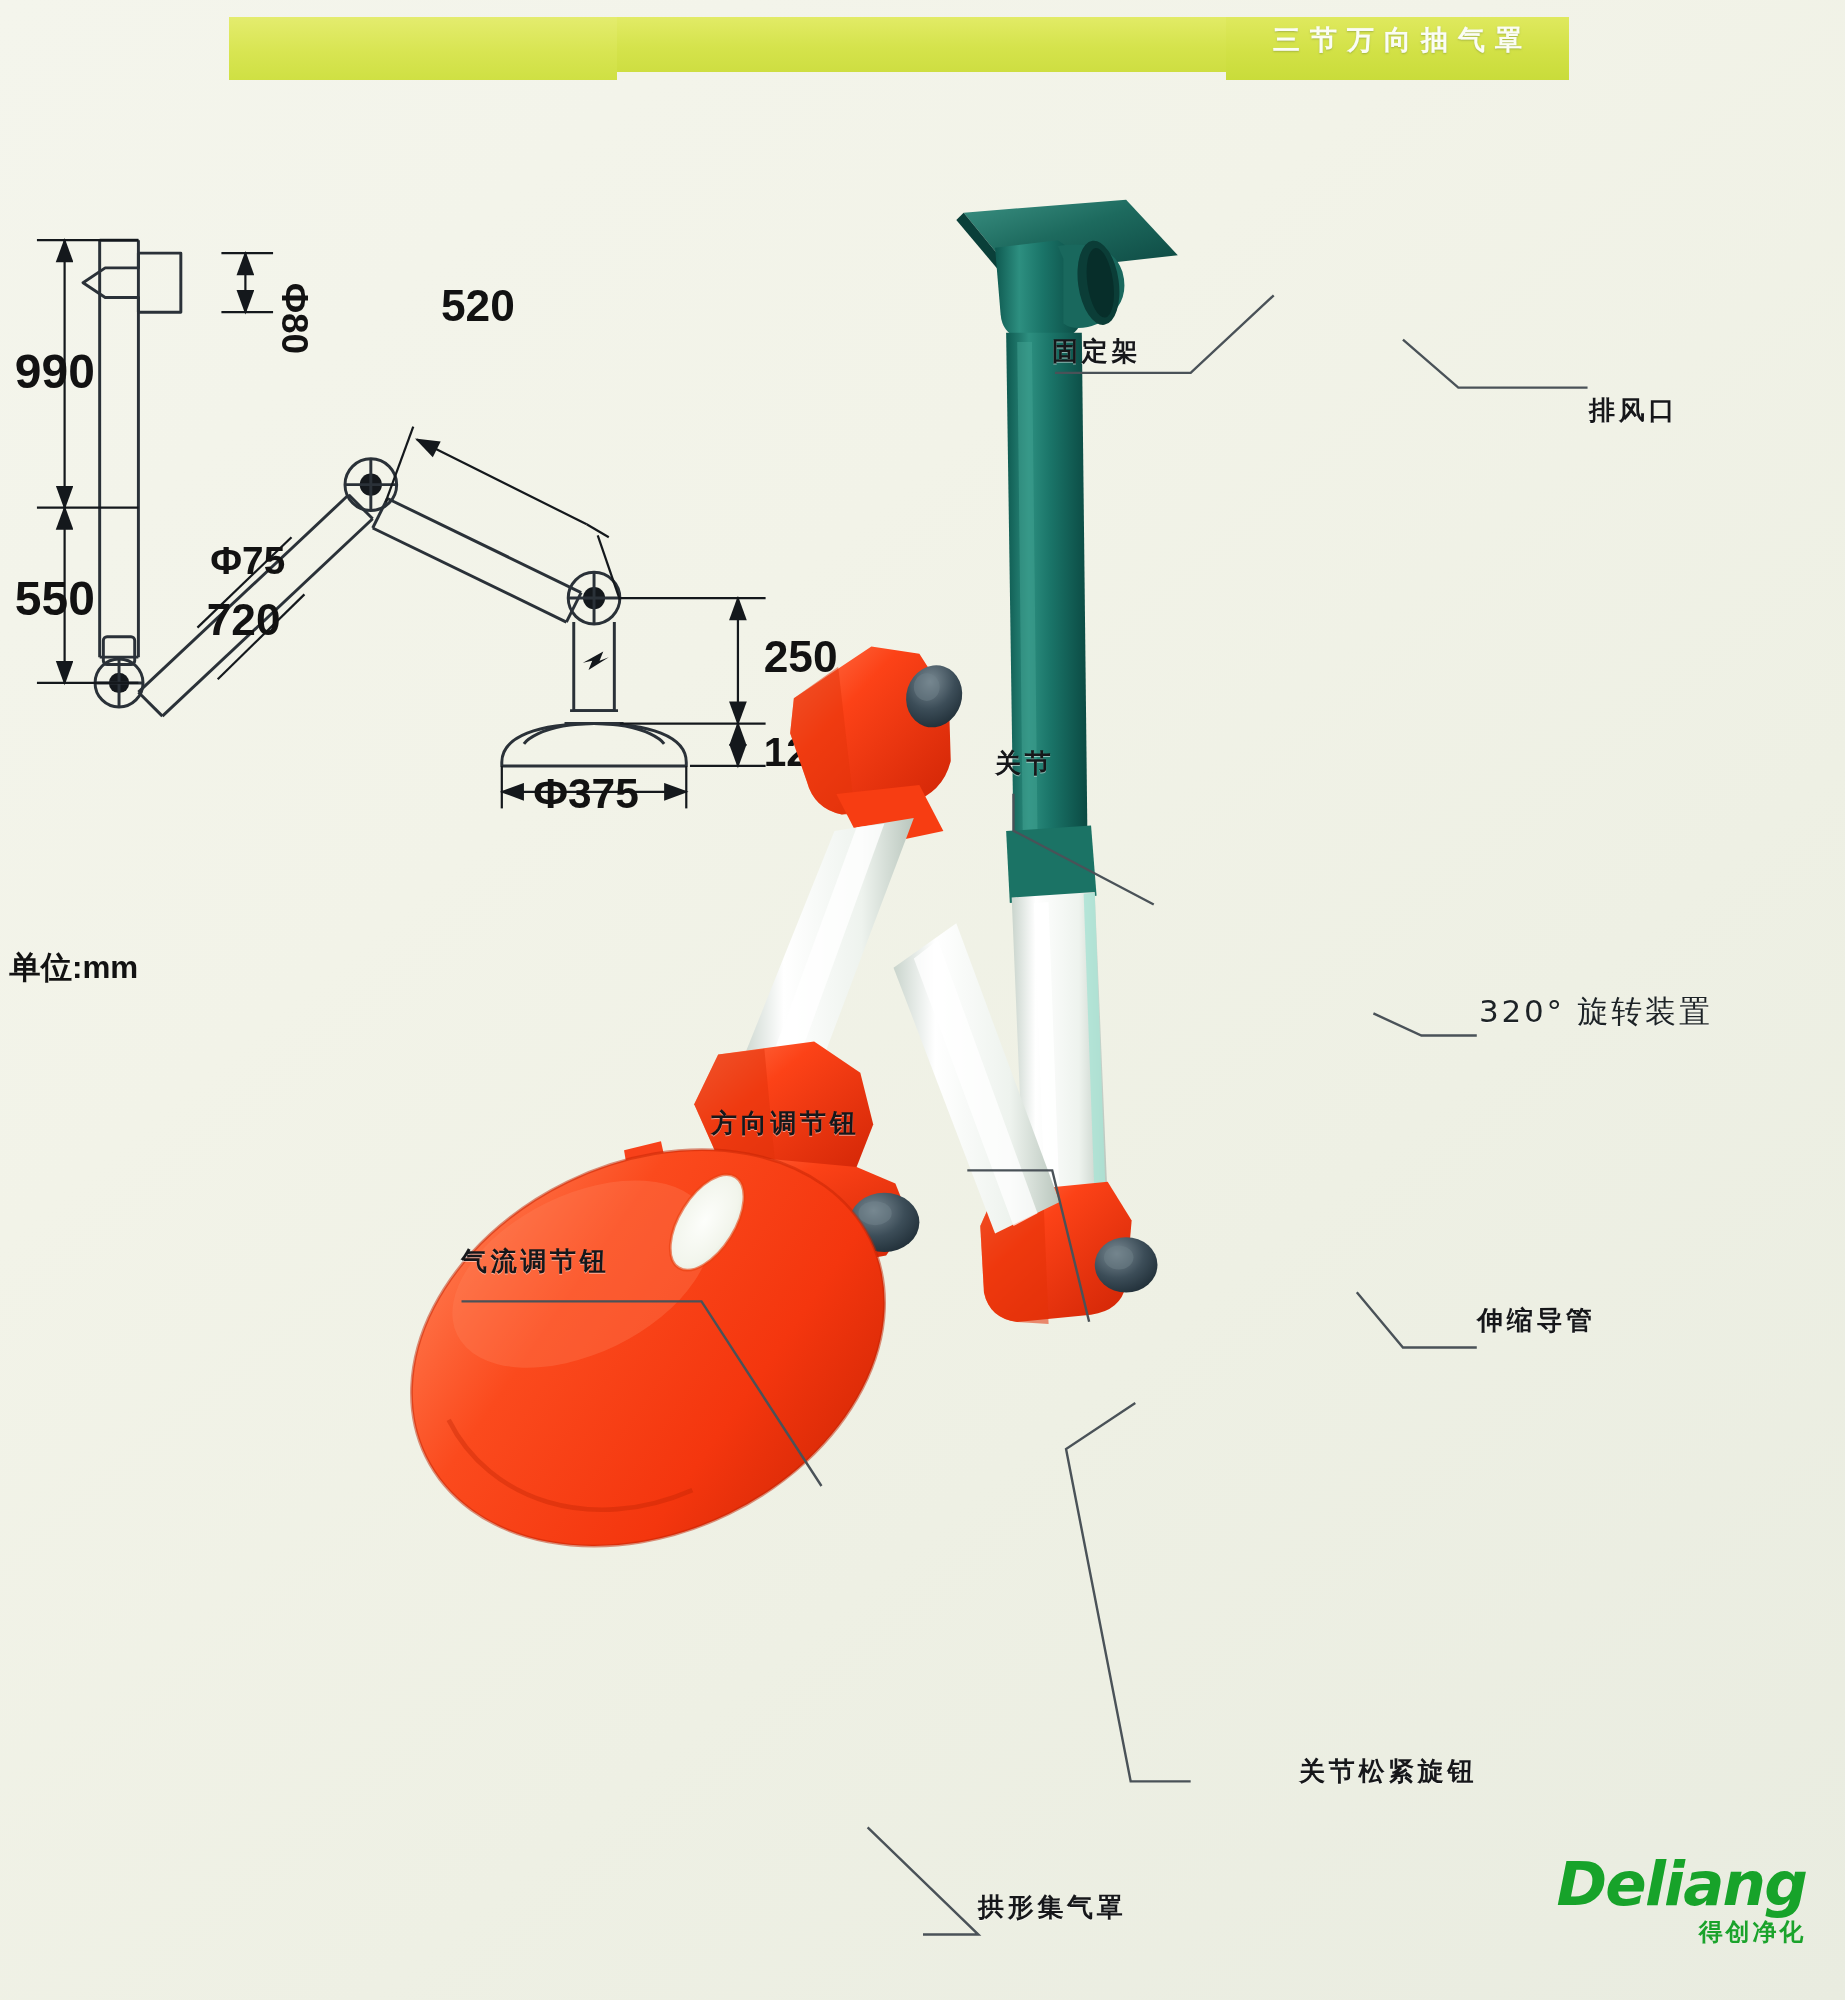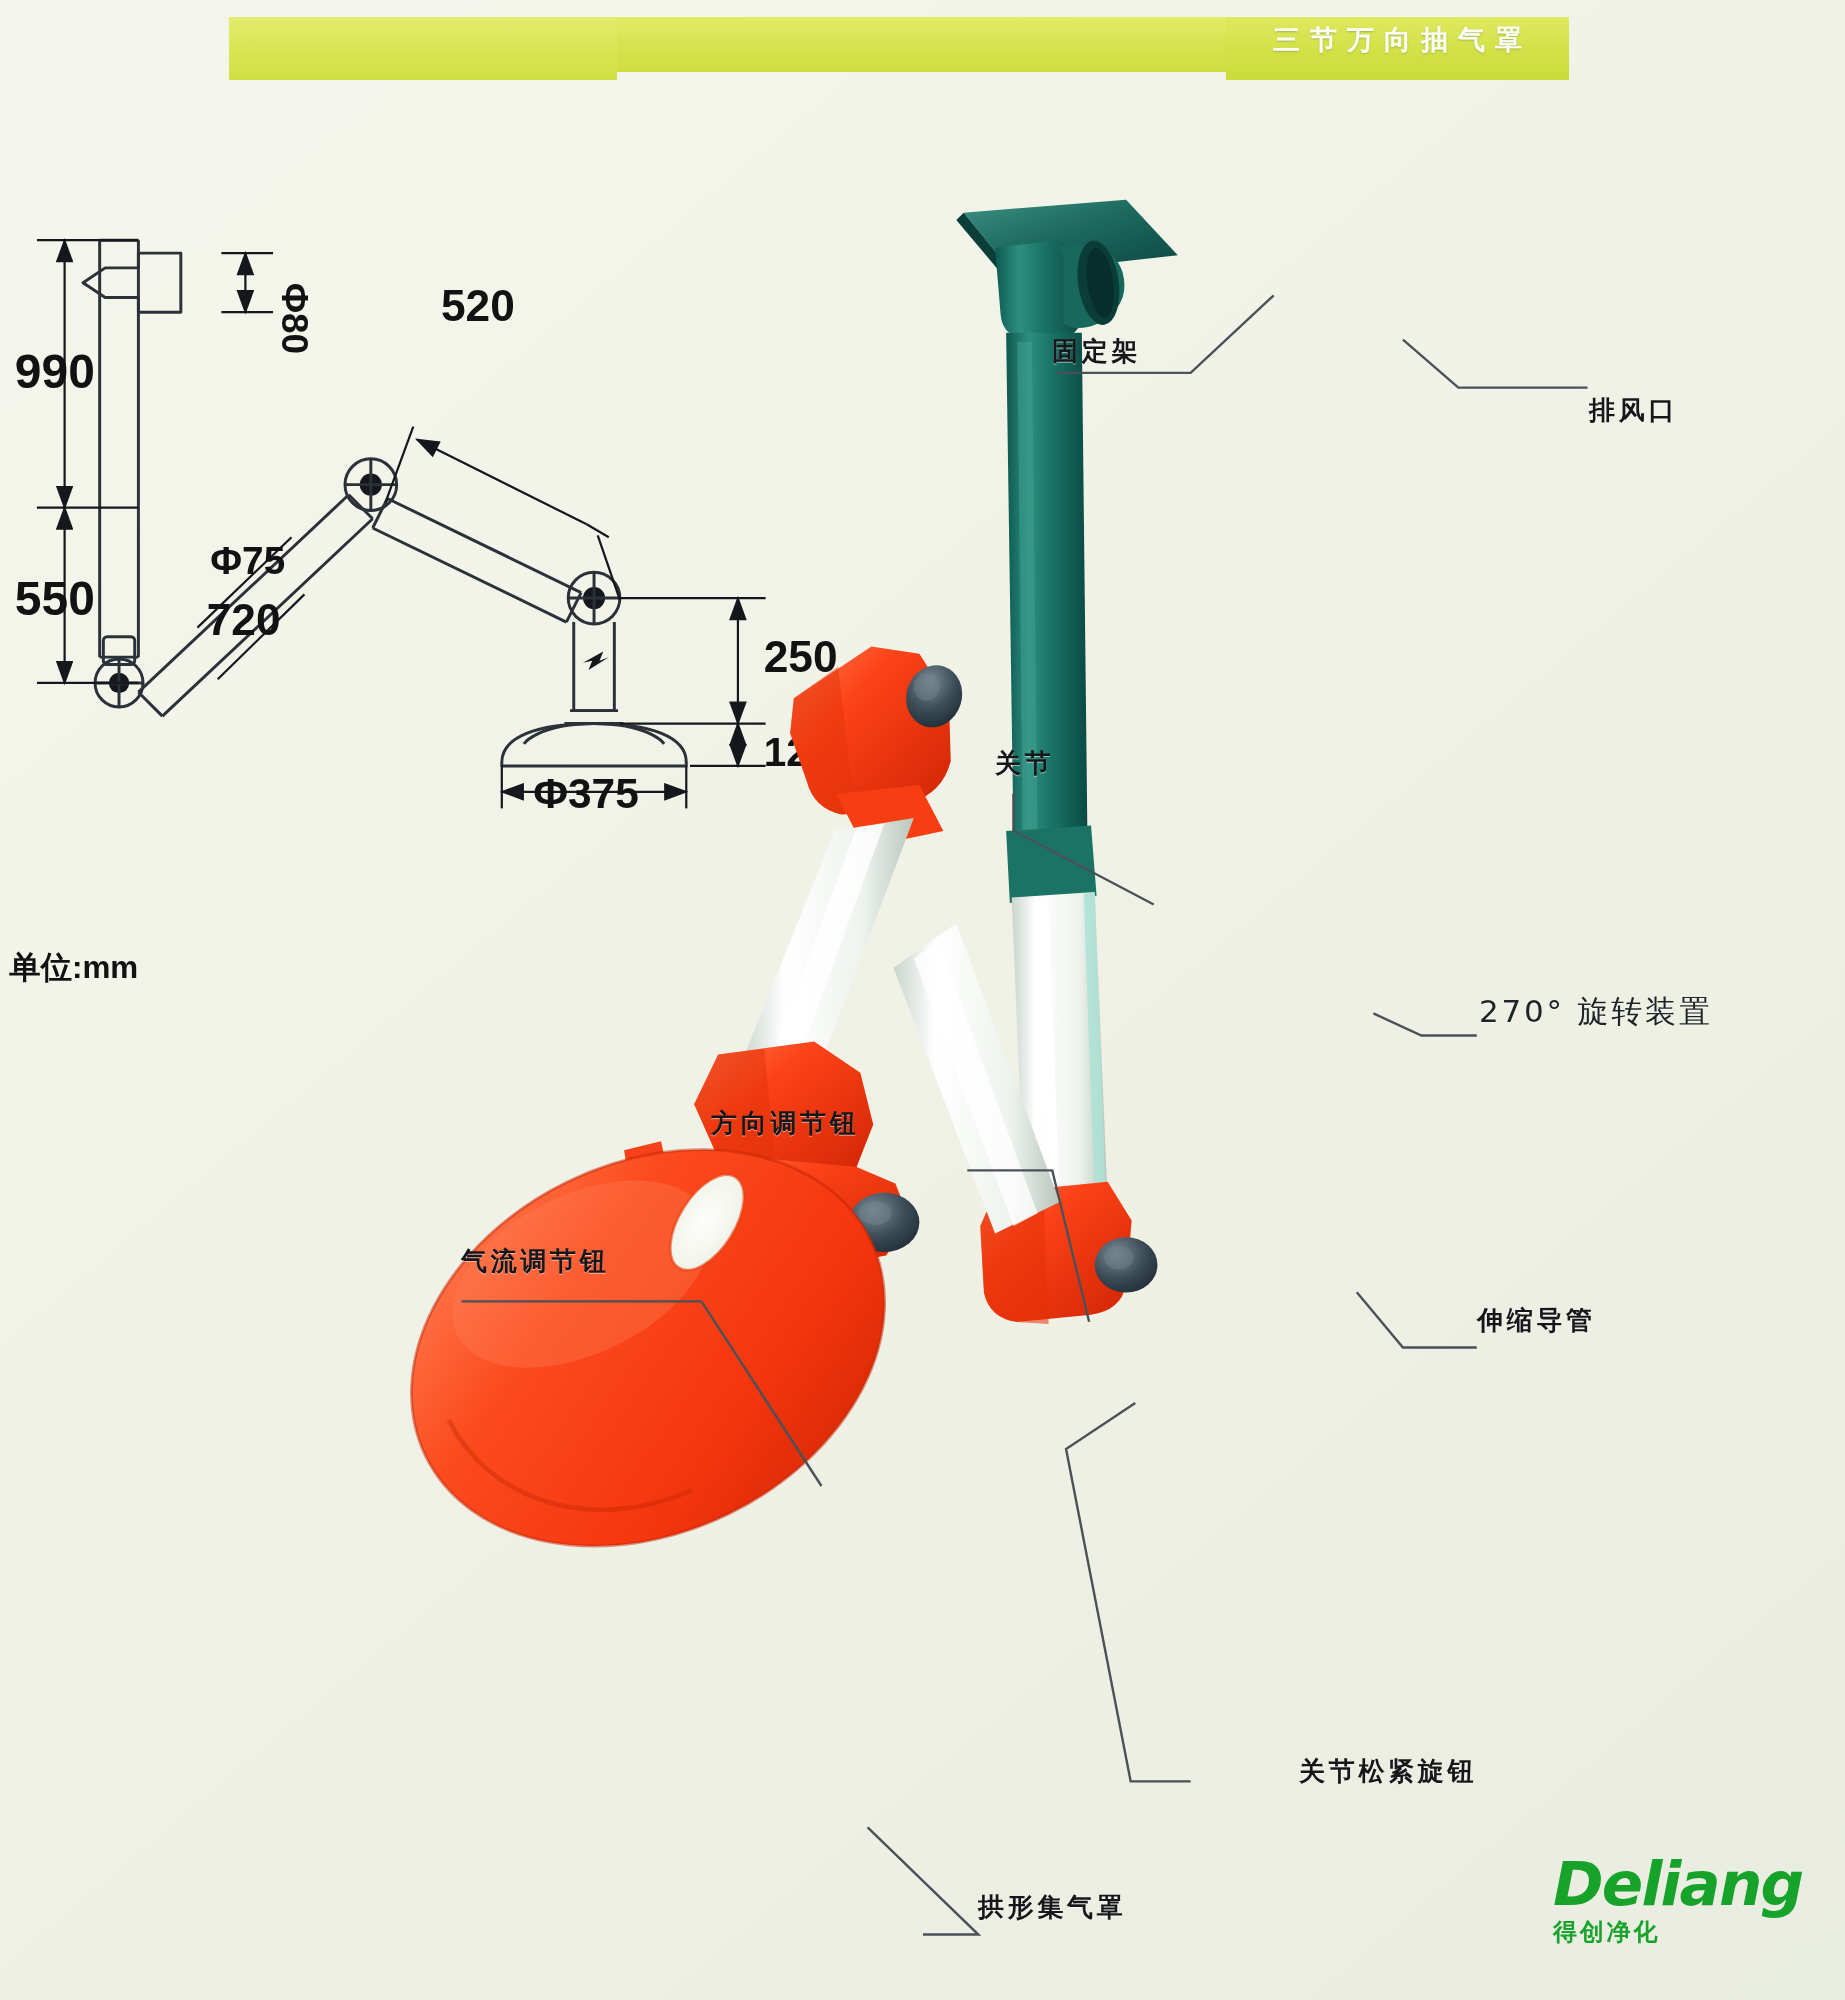--- a/index.html
+++ b/index.html
@@ -45,21 +45,21 @@
   .callout{position:absolute;white-space:nowrap;
     font-family:"DejaVu Sans","Liberation Sans",sans-serif;
     font-size:26px;font-weight:700;color:#16171a;letter-spacing:3.7px;
     text-shadow:0 0.9px 0 rgba(255,255,255,.5);}
   .callout.rot{font-weight:500;letter-spacing:1.8px;color:#1d2326;}
 
   
   #leaders{position:absolute;left:0;top:0;width:1846px;height:2001px;pointer-events:none;}
 
   
-  #logo{position:absolute;right:16px;bottom:16.6px;width:277px;height:129px;}
+  #logo{position:absolute;right:40px;bottom:16.6px;width:277px;height:129px;text-align:right;}
   #logo-main{font-family:"DejaVu Sans","Liberation Sans",sans-serif;
     font-size:61px;font-weight:800;font-style:italic;color:#17a32a;
     letter-spacing:-1.8px;line-height:.95;}
   #logo-sub{font-family:"DejaVu Sans","Liberation Sans",sans-serif;
     font-size:24px;font-weight:600;color:#1aa32b;letter-spacing:2.8px;margin-top:3px;}
 </style>
 </head>
 <body>
 
 <div id="banner">
@@ -325,21 +325,21 @@
     <path d="M1000,2096 L1060,2096 L940,1980"></path>
   </g>
 </svg>
 
 <div class="callout" style="left:1052px;top:334px;">固定架</div>
 
 <div class="callout" style="left:1589px;top:349px;margin-top:44px;">排风口</div>
 
 <div class="callout" style="left:995px;top:746px;">关节</div>
 
-<div class="callout rot" style="left:1479px;top:991px;font-size:31px;letter-spacing:2.8px;">270°  旋转装置</div>
+<div class="callout rot" style="left:1479px;top:991px;font-size:31px;letter-spacing:2.8px;">320°  旋转装置</div>
 
 <div class="callout" style="left:1477px;top:1303px;">伸缩导管</div>
 
 <div class="callout" style="left:711px;top:1106px;">方向调节钮</div>
 
 <div class="callout" style="left:461px;top:1244px;text-align:center;">气流调节钮</div>
 
 <div class="callout" style="left:1299px;top:1718px;margin-top:36px;">关节松紧旋钮</div>
 
 <div class="callout" style="left:978px;top:1890px;">拱形集气罩</div>

